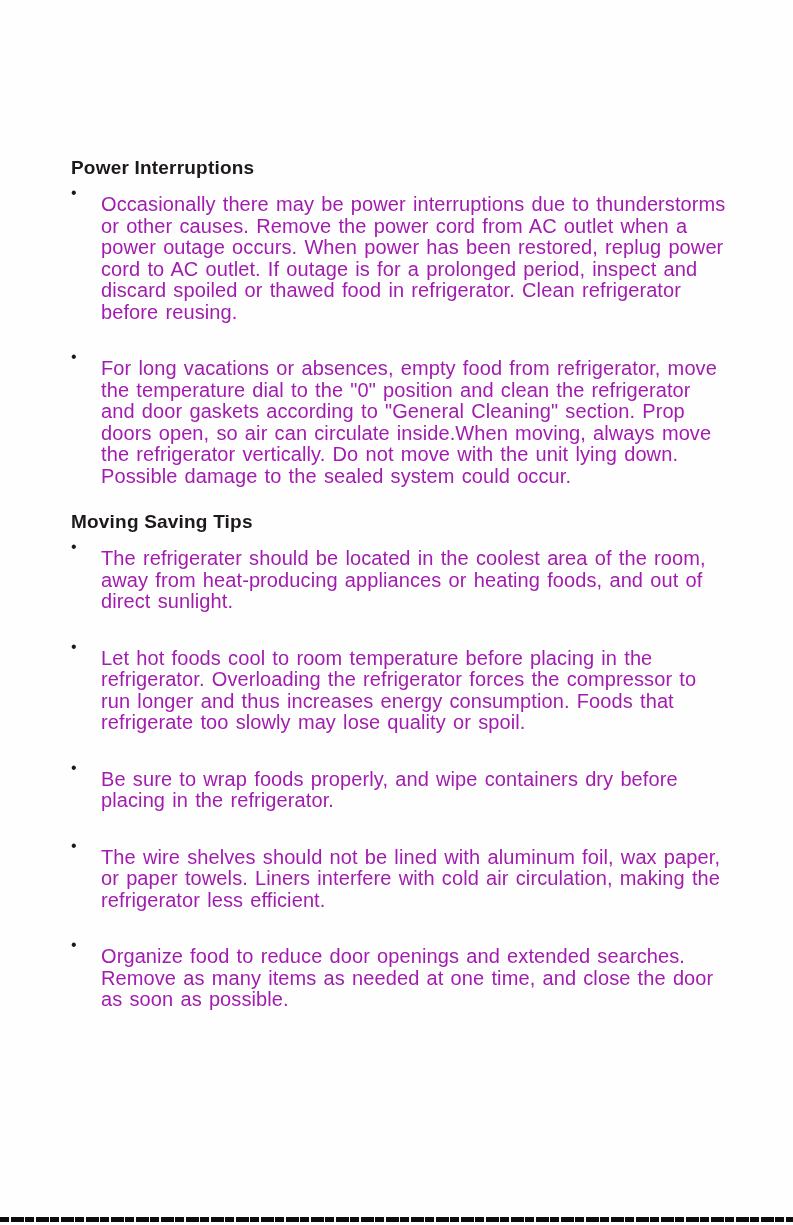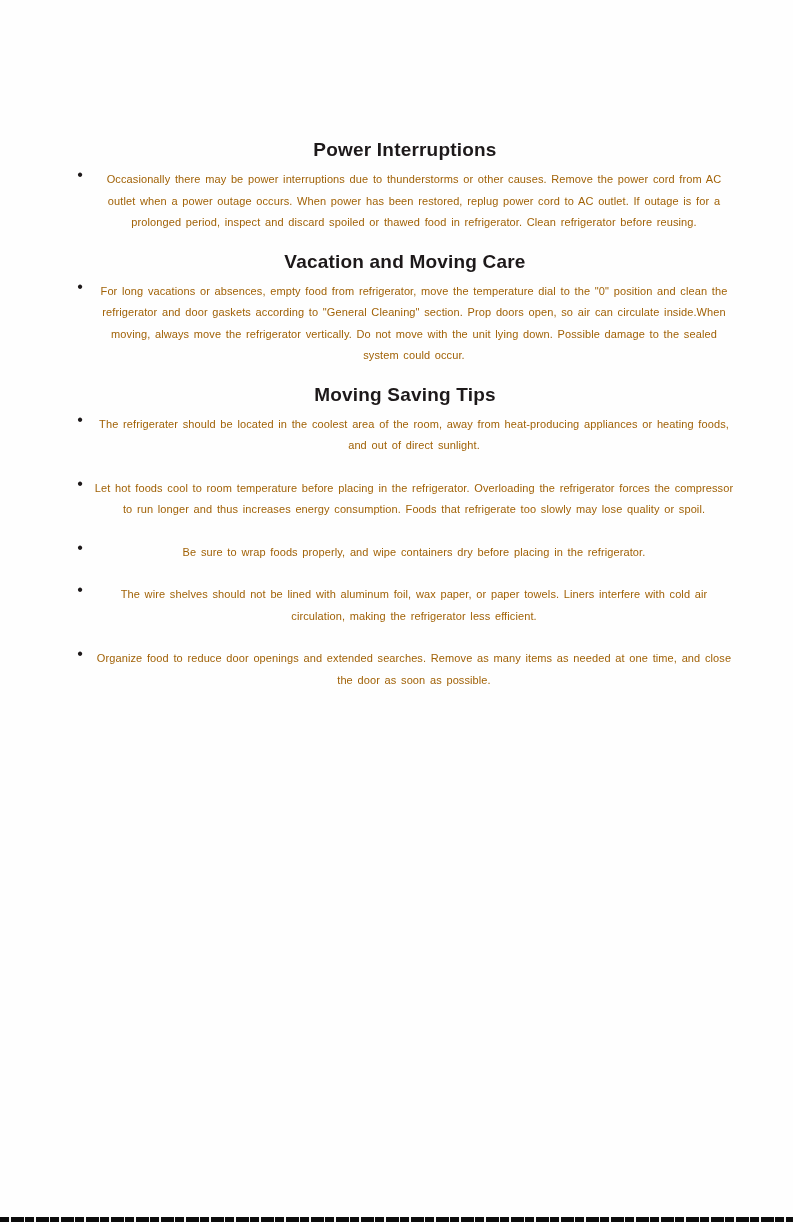--- a/index.html
+++ b/index.html
@@ -10,23 +10,22 @@
     height: 1225px;
     margin: 0 auto;
     background: #fefefe;
     overflow: hidden;
     font-family: "Liberation Sans", sans-serif;
     color: #221e1f;
   }
   .content {
     position: absolute;
     left: 71px;
-    top: 138px;
+    top: 156px;
     width: 668px;
-    text-align: center;
   }
   .doc-section { margin: 0 0 3px 0; }
   .section-heading {
     margin: 0 0 3px 0;
     font-size: 19px;
     line-height: 23px;
     font-weight: 700;
     letter-spacing: 0.2px;
     color: #1d191a;
   }
@@ -35,27 +34,27 @@
     align-items: flex-start;
     margin: 0 0 11px 0;
   }
   .bullet-marker {
     flex: 0 0 18px;
     font-size: 16px;
     line-height: 21.5px;
     color: #1d191a;
   }
   .bullet-text {
-    margin: 5px;
+    margin: 12px;
     flex: 1 1 auto;
-    font-size: 11px;
+    font-size: 20px;
     line-height: 21.5px;
     letter-spacing: 0.1px;
     word-spacing: 1.5px;
-    color: #a16207;
+    color: #a21caf;
   }
   .bottom-dashed-line {
     position: absolute;
     left: 0;
     right: 0;
     bottom: 3px;
     height: 5px;
     background: repeating-linear-gradient(
       90deg,
       #0c0c0c 0px, #0c0c0c 9px,
@@ -73,21 +72,20 @@
 
     <section class="doc-section">
       <h2 class="section-heading">Power Interruptions</h2>
       <div class="bullet">
         <span class="bullet-marker">•</span>
         <p class="bullet-text">Occasionally there may be power interruptions due to thunderstorms or other causes. Remove the power cord from AC outlet when a power outage occurs. When power has been restored, replug power cord to AC outlet. If outage is for a prolonged period, inspect and discard spoiled or thawed food in refrigerator. Clean refrigerator before reusing.</p>
       </div>
     </section>
 
     <section class="doc-section">
-      <h2 class="section-heading">Vacation and Moving Care</h2>
       <div class="bullet">
         <span class="bullet-marker">•</span>
         <p class="bullet-text">For long vacations or absences, empty food from refrigerator, move the temperature dial to the "0" position and clean the refrigerator and door gaskets according to "General Cleaning" section. Prop doors open, so air can circulate inside.When moving, always move the refrigerator vertically. Do not move with the unit lying down. Possible damage to the sealed system could occur.</p>
       </div>
     </section>
 
     <section class="doc-section">
       <h2 class="section-heading">Moving Saving Tips</h2>
       <div class="bullet">
         <span class="bullet-marker">•</span>

